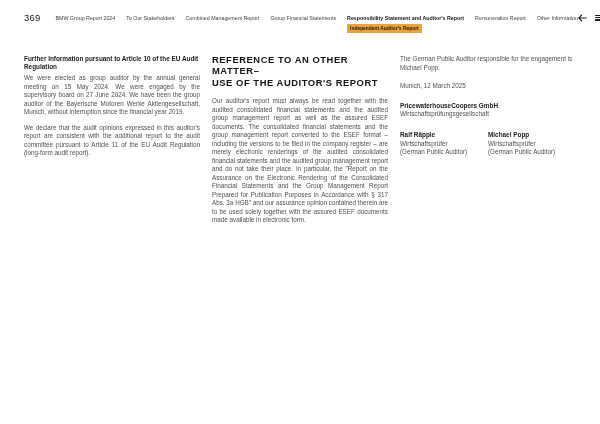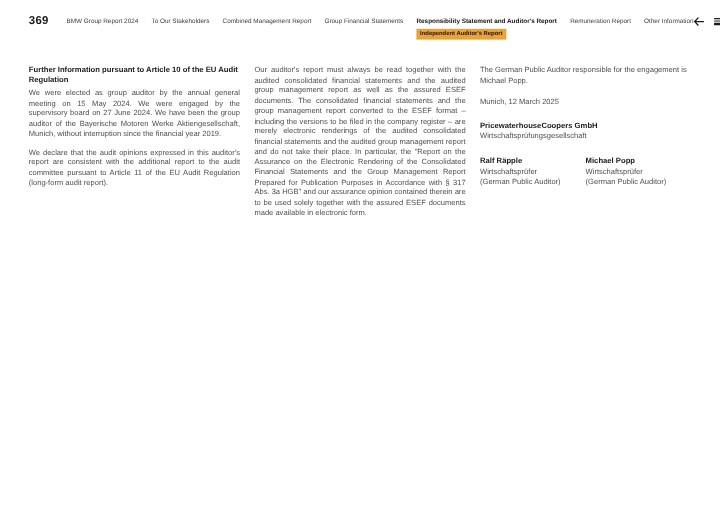--- a/index.html
+++ b/index.html
@@ -14,21 +14,21 @@
 
   
   .header {
     display: flex;
     align-items: flex-start;
     padding: 13px 24px 0 24px;
     height: 42px;
   }
   .page-num {
     font-size: 9.5px;
-    font-weight: bold;
+    font-weight: normal;
     color: #1a1a1a;
     line-height: 9px;
     margin-right: 15px;
     letter-spacing: 0.2px;
   }
   .nav {
     display: flex;
     gap: 11px;
     font-size: 5.3px;
     color: #3d3d3d;
@@ -145,20 +145,22 @@
 
 <main>
 
   <section class="col">
     <h3 class="h-small">Further Information pursuant to Article 10 of the EU Audit Regulation</h3>
     <p class="body">We were elected as group auditor by the annual general meeting on 15 May 2024. We were engaged by the supervisory board on 27 June 2024. We have been the group auditor of the Bayerische Motoren Werke Aktiengesellschaft, Munich, without interruption since the financial year 2019.</p>
     <p class="body">We declare that the audit opinions expressed in this auditor's report are consistent with the additional report to the audit committee pursuant to Article 11 of the EU Audit Regulation (long-form audit report).</p>
   </section>
 
   <section class="col">
+    <h2 class="h-big">REFERENCE TO AN OTHER MATTER–
+USE OF THE AUDITOR'S REPORT</h2>
     <p class="body">Our auditor's report must always be read together with the audited consolidated financial statements and the audited group management report as well as the assured ESEF documents. The consolidated financial statements and the group management report converted to the ESEF format – including the versions to be filed in the company register – are merely electronic renderings of the audited consolidated financial statements and the audited group management report and do not take their place. In particular, the  "Report on the Assurance on the Electronic Rendering of the Consolidated Financial Statements and the Group Management Report Prepared for Publication Purposes in Accordance with § 317 Abs. 3a HGB" and our assurance opinion contained therein are to be used solely together with the assured ESEF documents made available in electronic form.</p>
   </section>
 
   <section class="col">
     <p class="body nj">The German Public Auditor responsible for the engagement is Michael Popp.</p>
     <div class="place-date">Munich, 12 March 2025</div>
     <div class="firm">
       <div class="firm-name">PricewaterhouseCoopers GmbH</div>
       <div class="firm-sub">Wirtschaftsprüfungsgesellschaft</div>
     </div>

